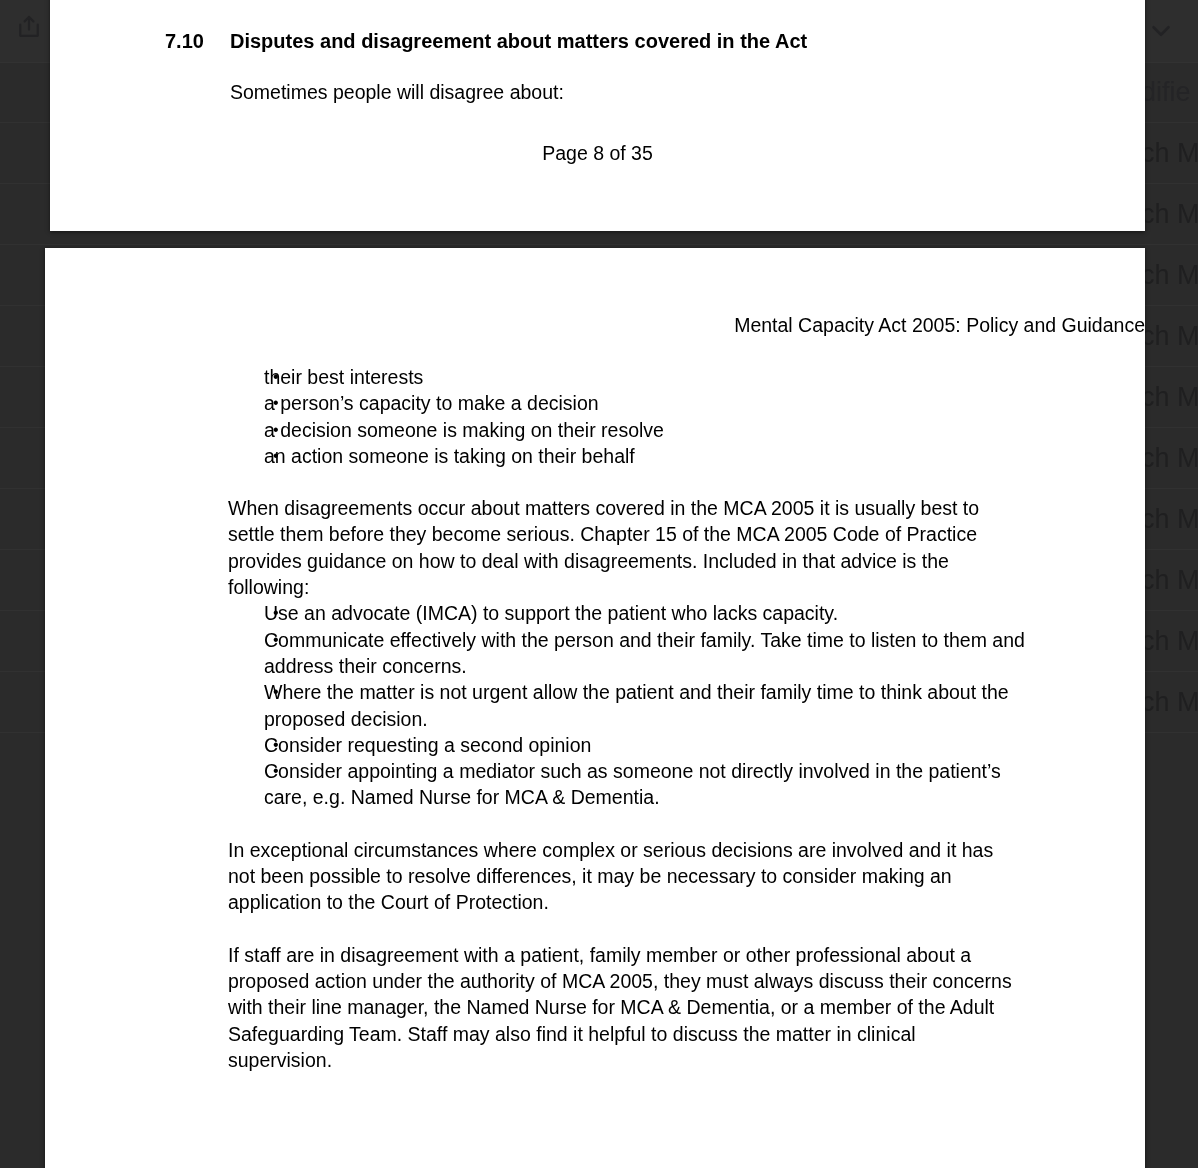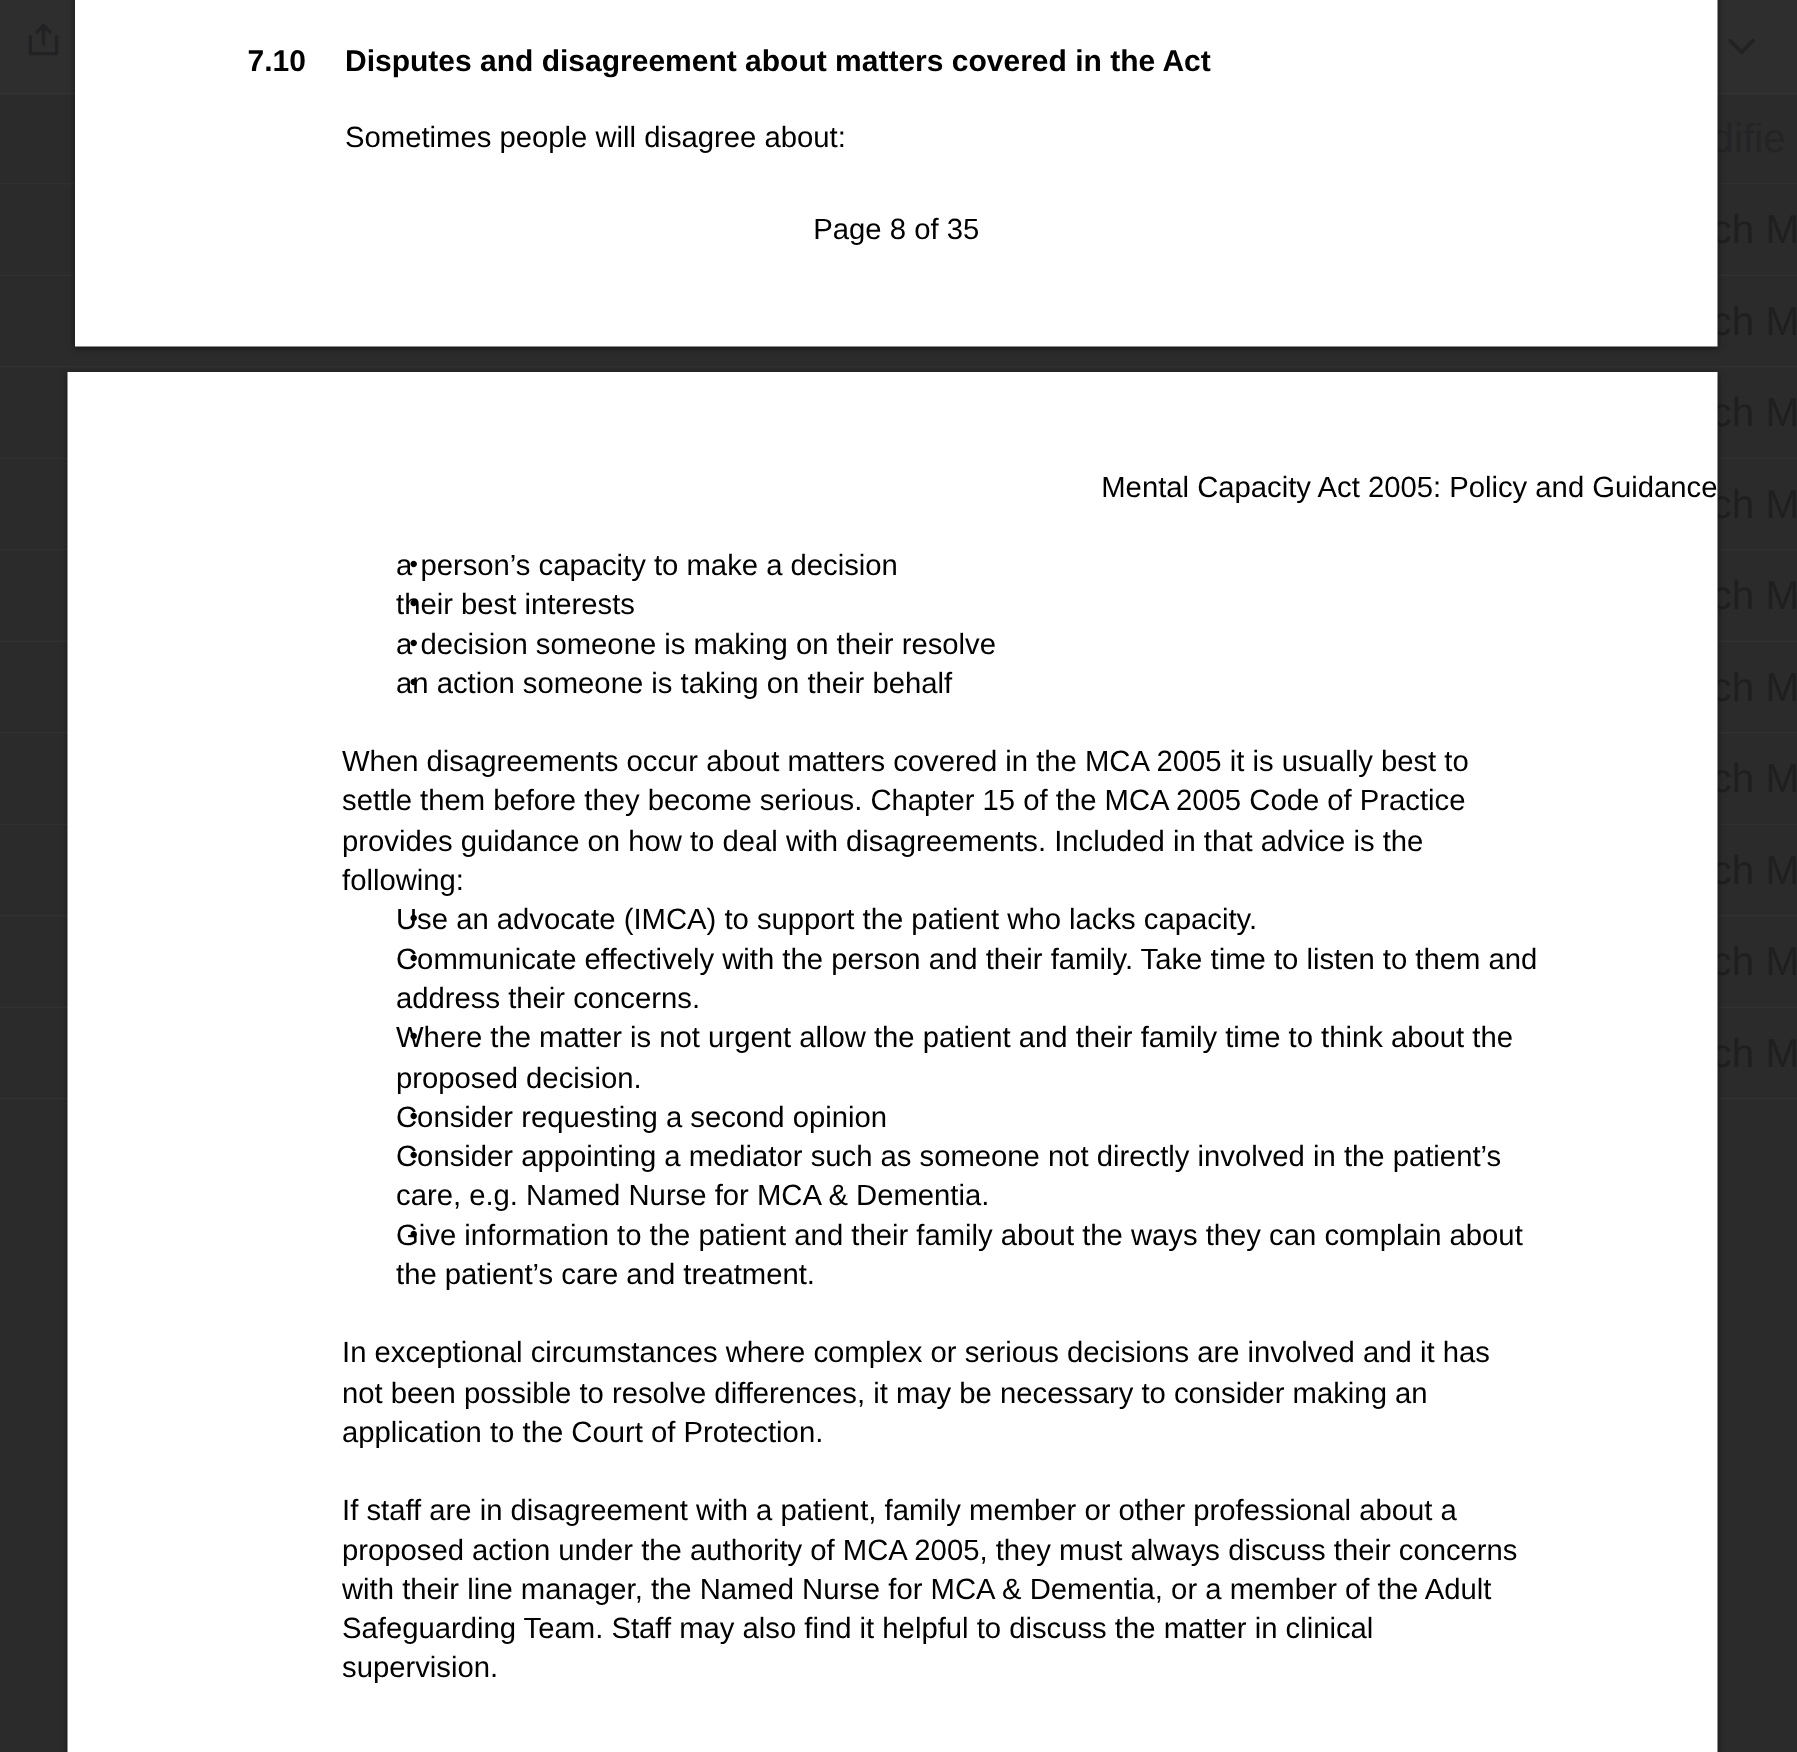--- a/index.html
+++ b/index.html
@@ -256,26 +256,26 @@
 
 <div class="pdf-page" id="pdf-page-2">
   <div class="doc-body">
 
     <div id="p2-header">Mental Capacity Act 2005: Policy and Guidance</div>
 
     <div id="p2-content">
 
       <ul class="doc-list">
         <li>
+            <span class="li-text">their best interests</span>
+          </li>
+        <li>
             <span class="li-text">a person’s capacity to make a decision</span>
           </li>
         <li>
-            <span class="li-text">their best interests</span>
-          </li>
-        <li>
             <span class="li-text">a decision someone is making on their resolve</span>
           </li>
         <li>
             <span class="li-text">an action someone is taking on their behalf</span>
           </li>
       </ul>
 
       <div class="spacer-md"></div>
 
       <p class="doc-para">When disagreements occur about matters covered in the MCA 2005 it is usually best to settle them before they become serious. Chapter 15 of the MCA 2005 Code of Practice provides guidance on how to deal with disagreements. Included in that advice is the following:</p>
@@ -288,23 +288,20 @@
             <span class="li-text">Communicate effectively with the person and their family. Take time to listen to them and address their concerns.</span>
           </li>
         <li>
             <span class="li-text">Where the matter is not urgent allow the patient and their family time to think about the proposed decision.</span>
           </li>
         <li>
             <span class="li-text">Consider requesting a second opinion</span>
           </li>
         <li>
             <span class="li-text">Consider appointing a mediator such as someone not directly involved in the patient’s care, e.g. Named Nurse for MCA &amp; Dementia.</span>
-          </li>
-        <li>
-            <span class="li-text">Give information to the patient and their family about the ways they can complain about the patient’s care and treatment.</span>
           </li>
       </ul>
 
       <div class="spacer-lg"></div>
 
       <p class="doc-para">In exceptional circumstances where complex or serious decisions are involved and it has not been possible to resolve differences, it may be necessary to consider making an application to the Court of Protection.</p>
 
       <div class="spacer-lg"></div>
 
       <p class="doc-para">If staff are in disagreement with a patient, family member or other professional about a proposed action under the authority of MCA 2005, they must always discuss their concerns with their line manager, the Named Nurse for MCA &amp; Dementia, or a member of the Adult Safeguarding Team. Staff may also find it helpful to discuss the matter in clinical supervision.</p>

